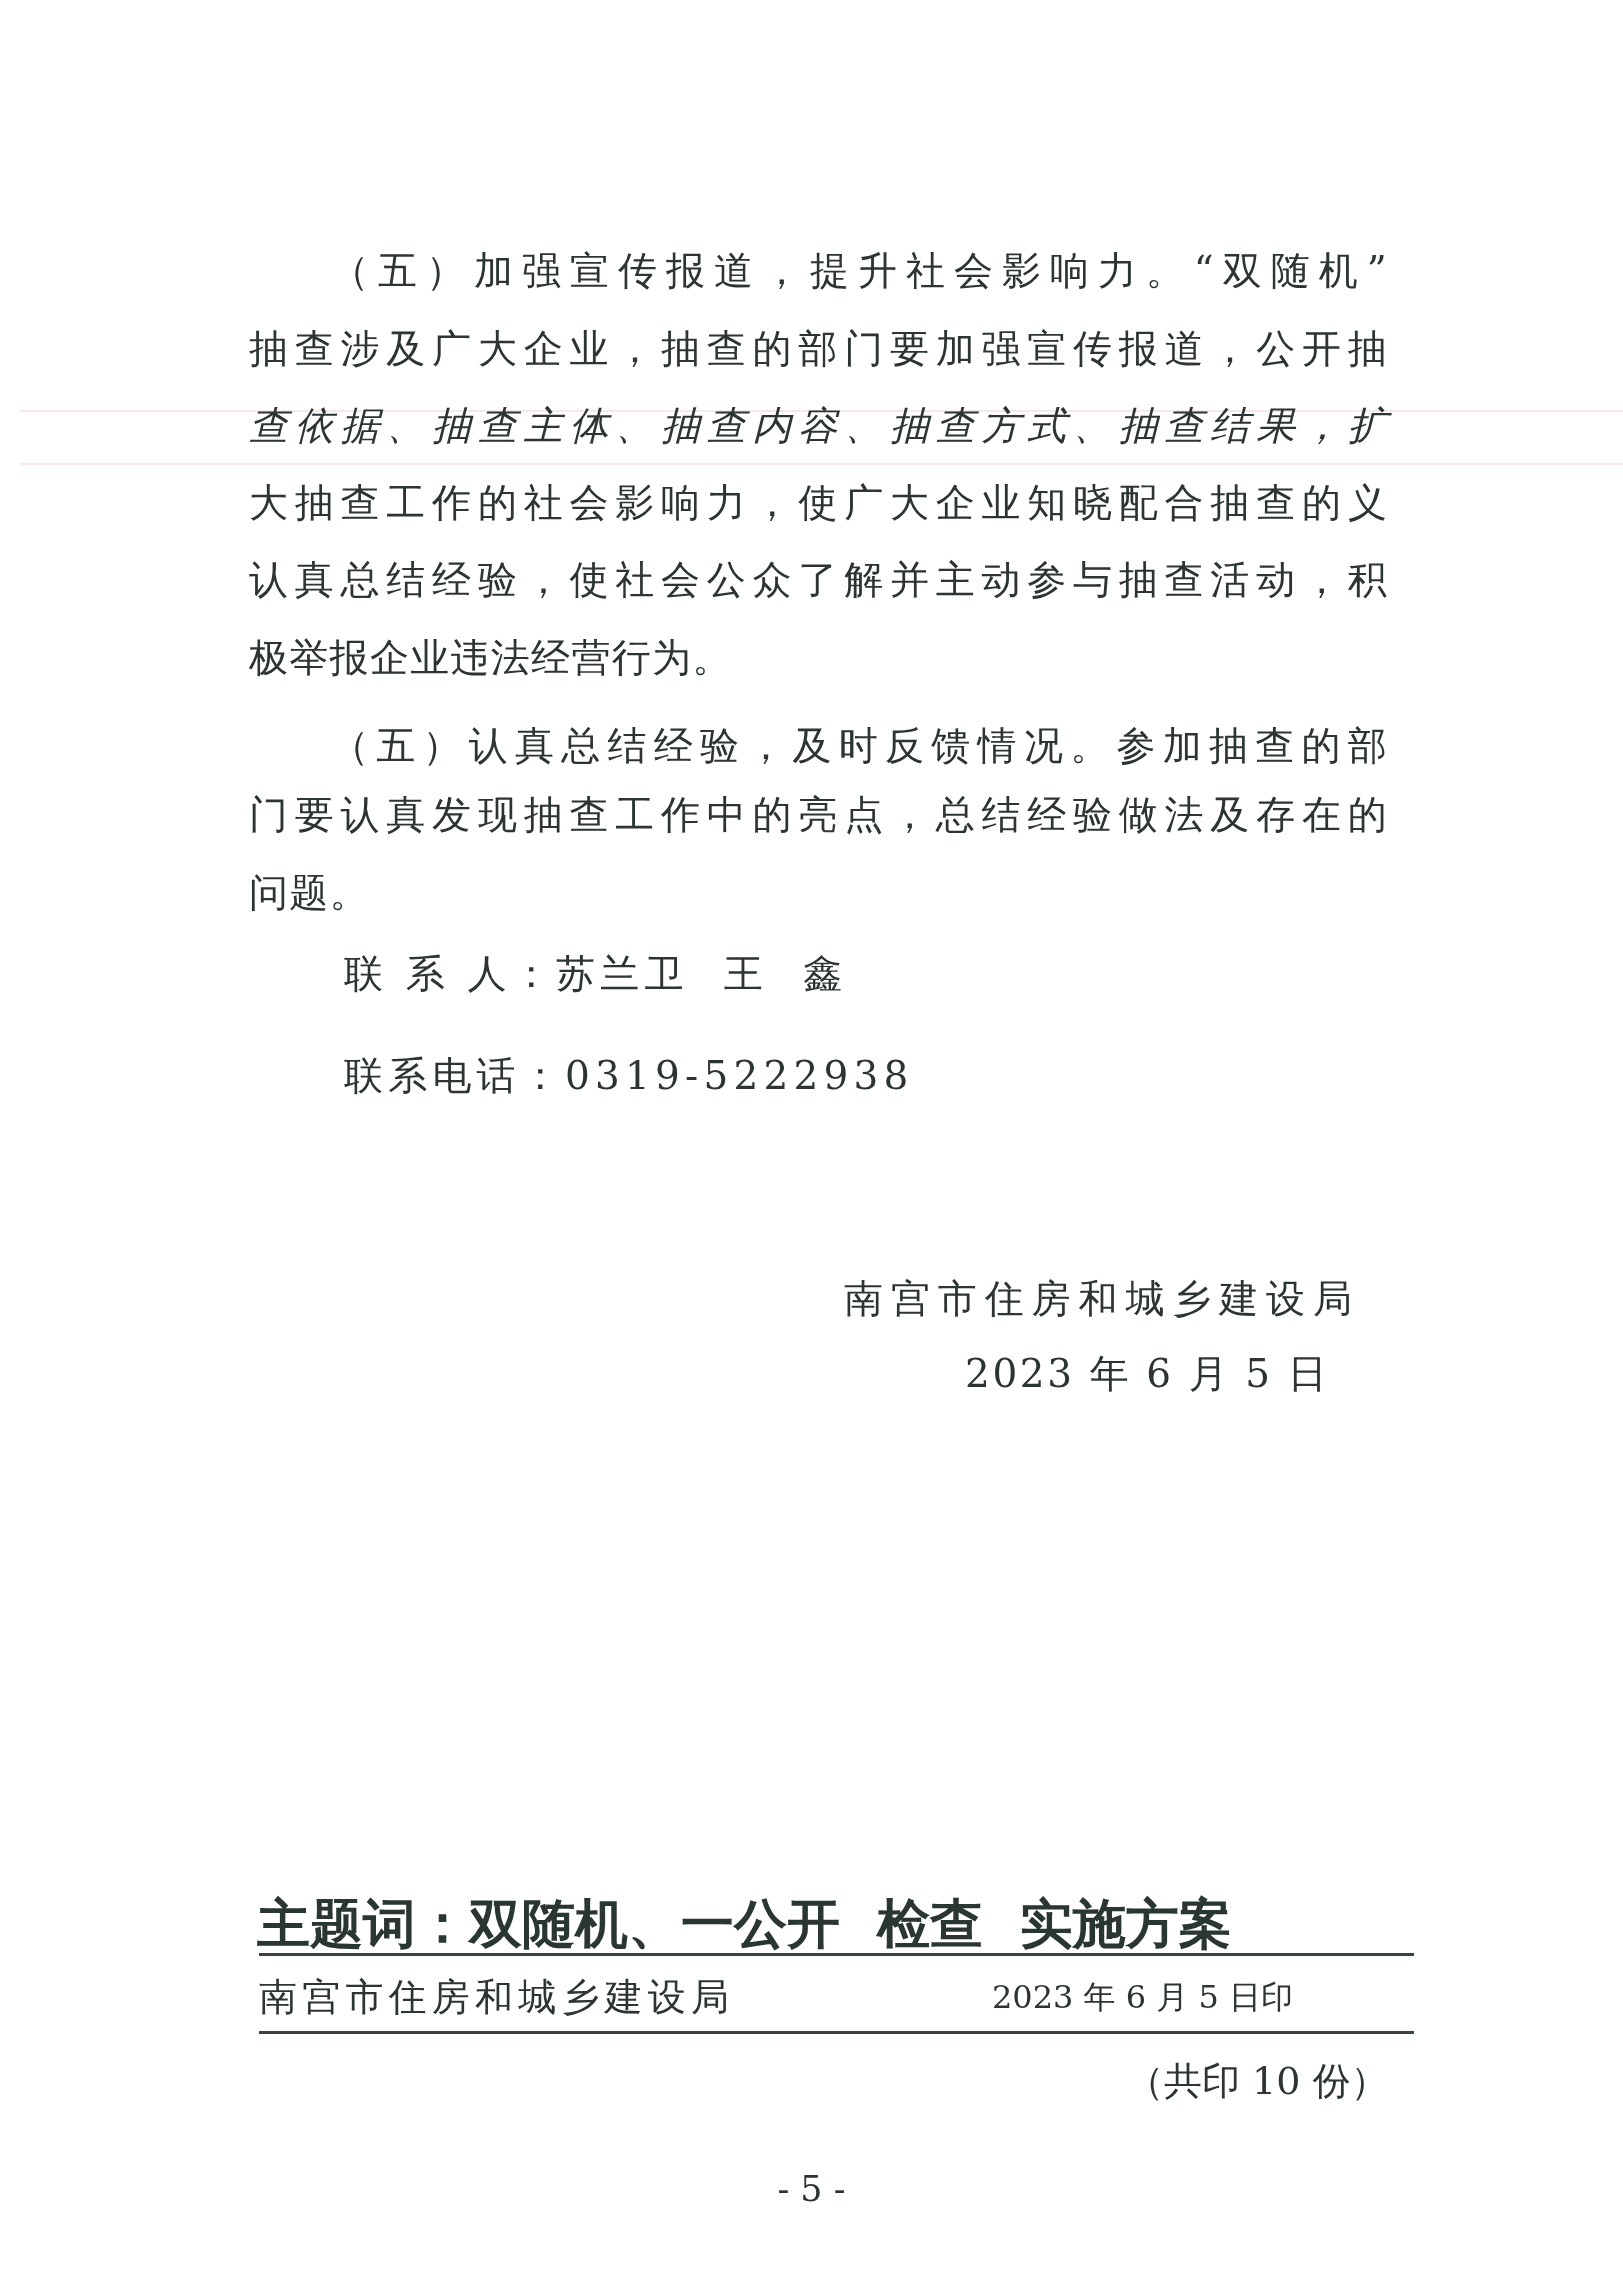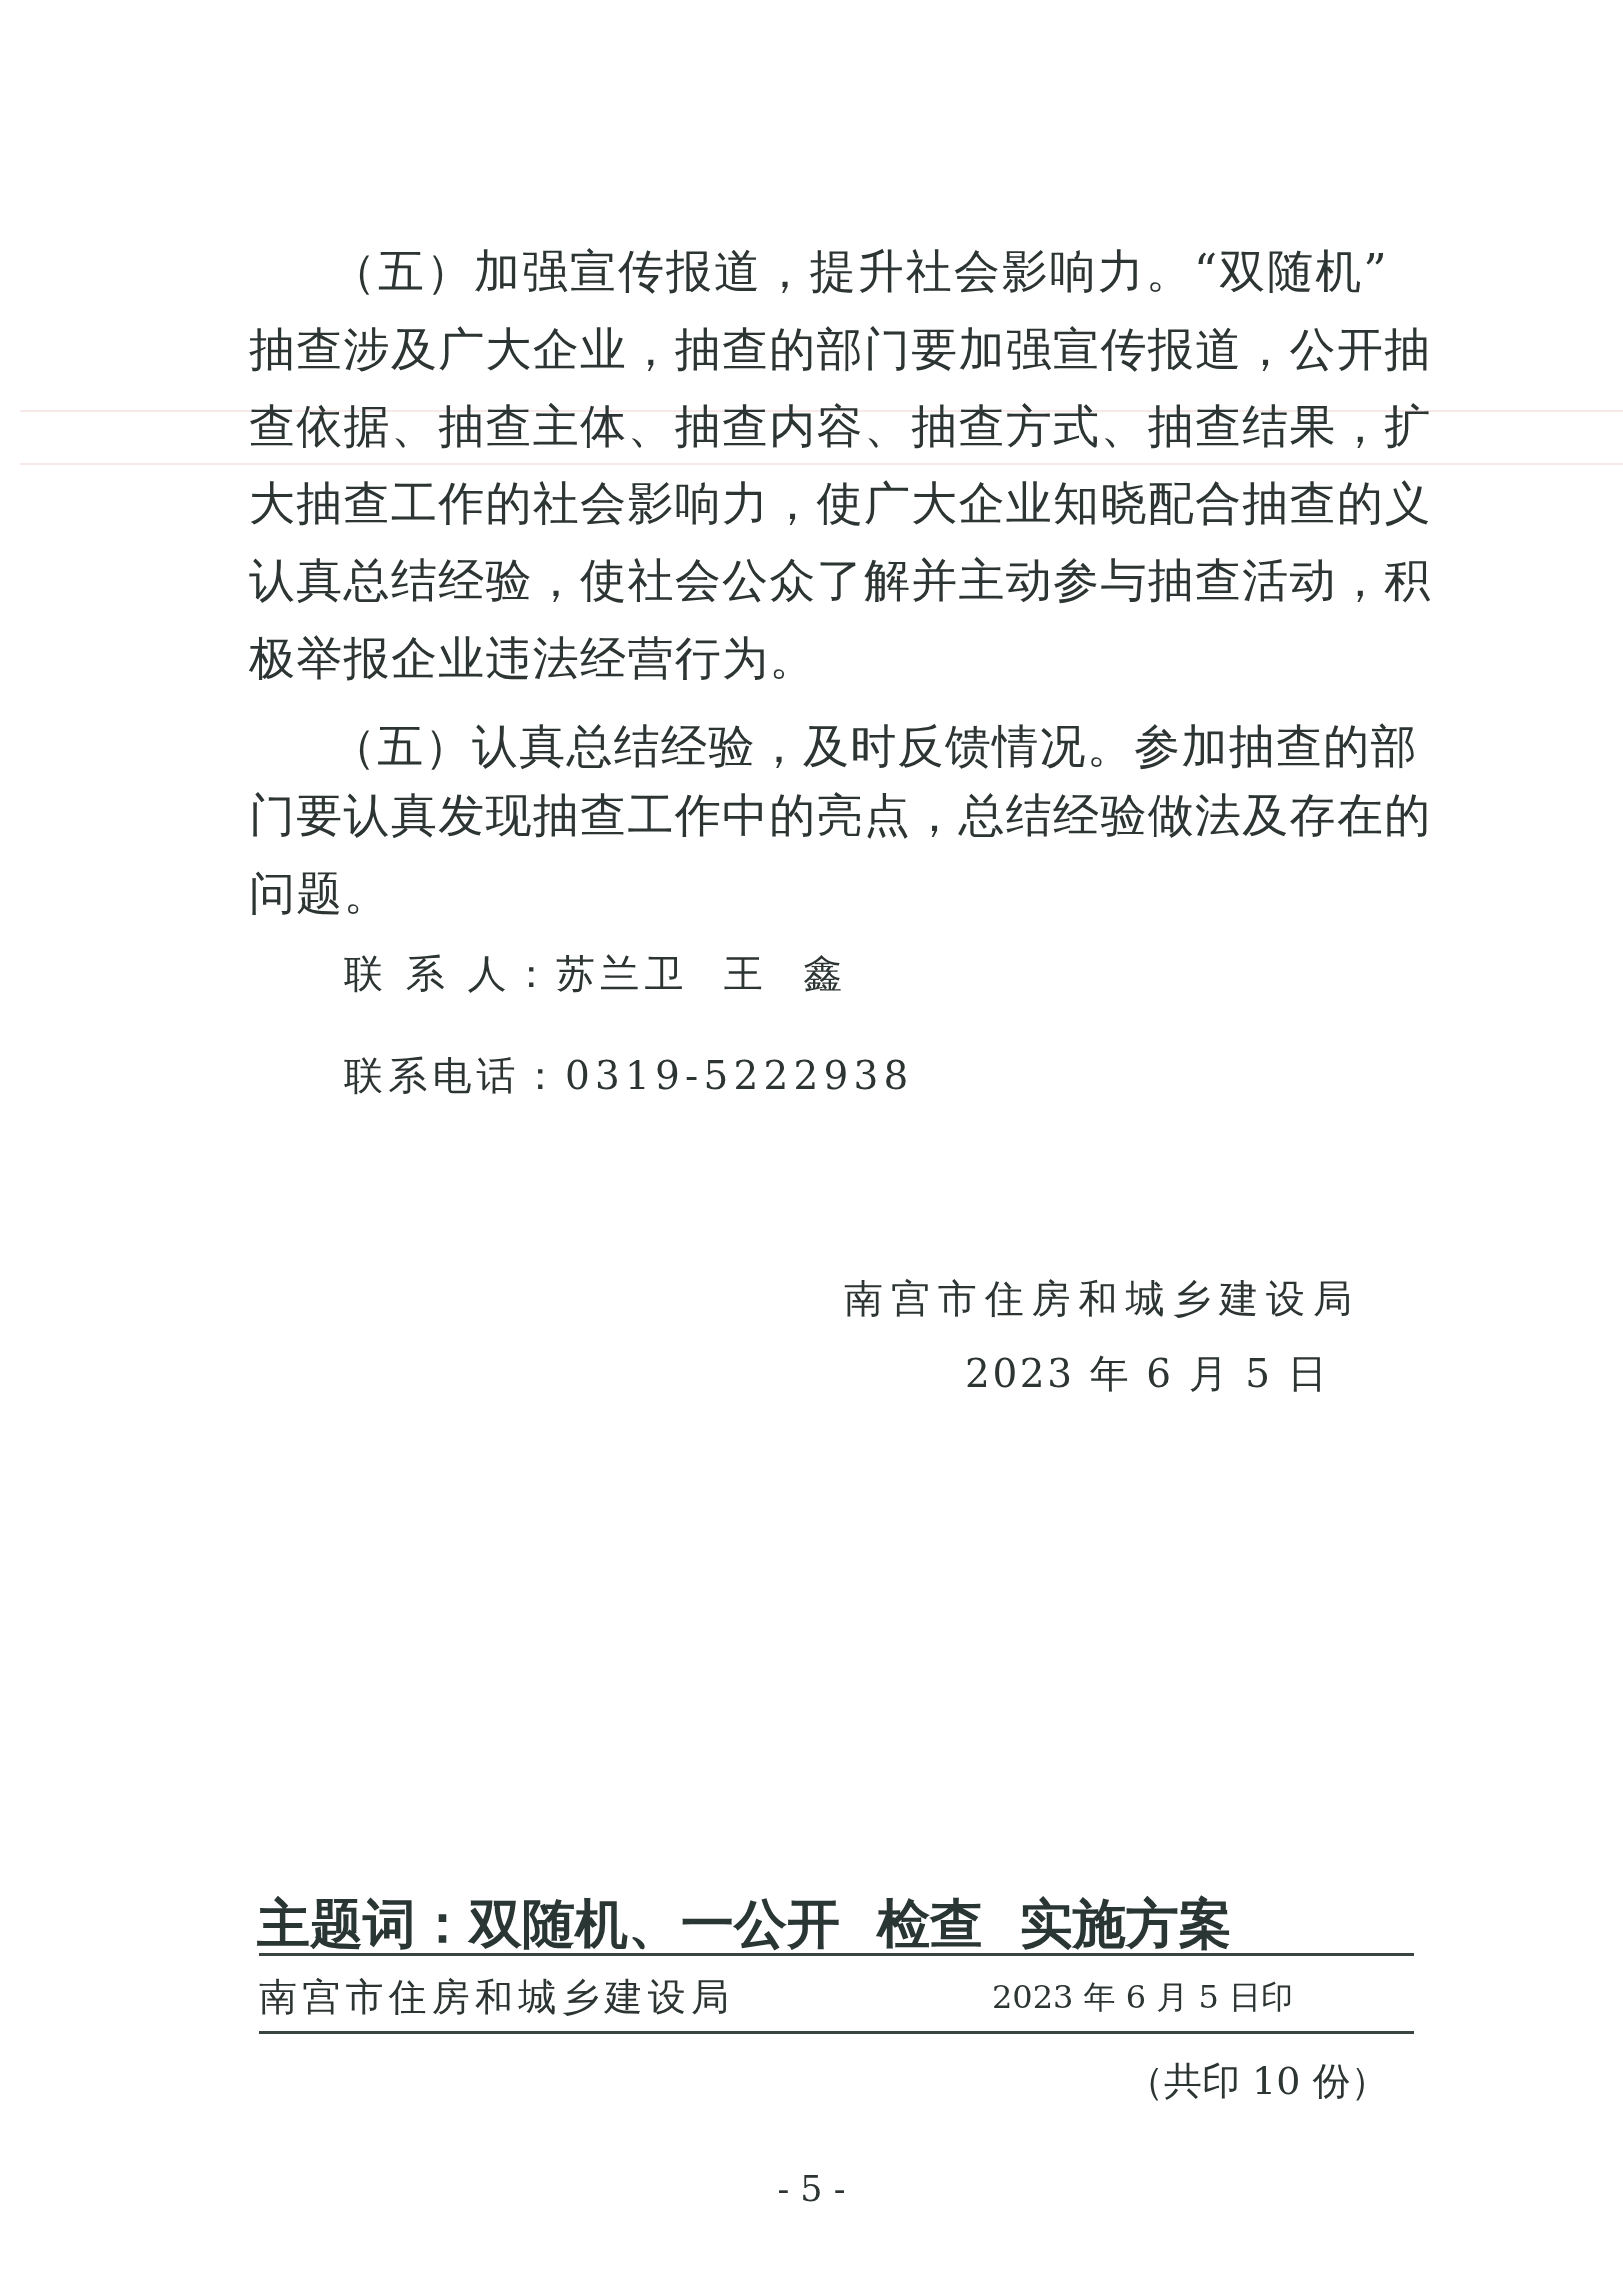--- a/index.html
+++ b/index.html
@@ -1,19 +1,19 @@
 <!DOCTYPE html>
 <html style="font-size:10.5px"><head>
 <meta charset="utf-8">
 <style>
   html, body { margin:0; padding:0; background:#ffffff; }
   body { width:1623px; height:2295px; position:relative; overflow:hidden;
          font-family:"DejaVu Serif","Liberation Serif",serif; color:#2c3533; }
   .scanline { position:absolute; left:19.6px; right:0; height:2px; background:#f6dede; opacity:0.7; }
-  .line { position:absolute; left:249px; width:1139px; font-size:46px; line-height:52px;
+  .line { position:absolute; left:249px; width:1139px; font-size:39px; line-height:52px;
           height:52px; white-space:nowrap; letter-spacing:1.3px; text-align:justify; text-align-last:justify; }
   .line.last { text-align:left; text-align-last:left; }
   .indent { left:330px; width:1058px; }
   .contact { position:absolute; left:344px; font-size:39px; line-height:52px; white-space:pre; letter-spacing:5.2px; }
   .sign { position:absolute; font-size:39px; line-height:52px; white-space:nowrap; letter-spacing:7.9px; }
   .kw { position:absolute; left:257px; top:1898px; font-family:"DejaVu Sans","Liberation Sans",sans-serif;
         font-weight:bold; font-size:53px; line-height:52px; white-space:pre; color:#2a3634; }
   .rule { position:absolute; left:259px; width:1155px; height:3.3px; background:#3a4442; }
   .foot-left { position:absolute; left:259px; top:1971px; font-size:38px; line-height:52px; letter-spacing:5.2px; white-space:nowrap; }
   .foot-right { position:absolute; left:992px; top:1971px; font-size:32px; line-height:52px; white-space:nowrap; }
@@ -24,21 +24,21 @@
 <body>
 
 <div class="scanline" style="top:410px;"></div>
 <div class="scanline" style="top:463px;"></div>
 
 <div>
 
   <section>
     <div class="line indent" style="top:245px;">（五）加强宣传报道，提升社会影响力。“双随机”</div>
     <div class="line" style="top:323px;">抽查涉及广大企业，抽查的部门要加强宣传报道，公开抽</div>
-    <div class="line" style="top:400px;">查依据、抽查主体、抽查内容、抽查方式、抽查结果，扩</div>
+    <div class="line" style="top:400px;font-style:italic;">查依据、抽查主体、抽查内容、抽查方式、抽查结果，扩</div>
     <div class="line" style="top:477px;">大抽查工作的社会影响力，使广大企业知晓配合抽查的义</div>
     <div class="line" style="top:554px;">认真总结经验，使社会公众了解并主动参与抽查活动，积</div>
     <div class="line last" style="top:632px;">极举报企业违法经营行为。</div>
   </section>
 
   <section>
     <div class="line indent" style="top:720px;">（五）认真总结经验，及时反馈情况。参加抽查的部</div>
     <div class="line" style="top:789px;">门要认真发现抽查工作中的亮点，总结经验做法及存在的</div>
     <div class="line last" style="top:867px;">问题。</div>
   </section>

